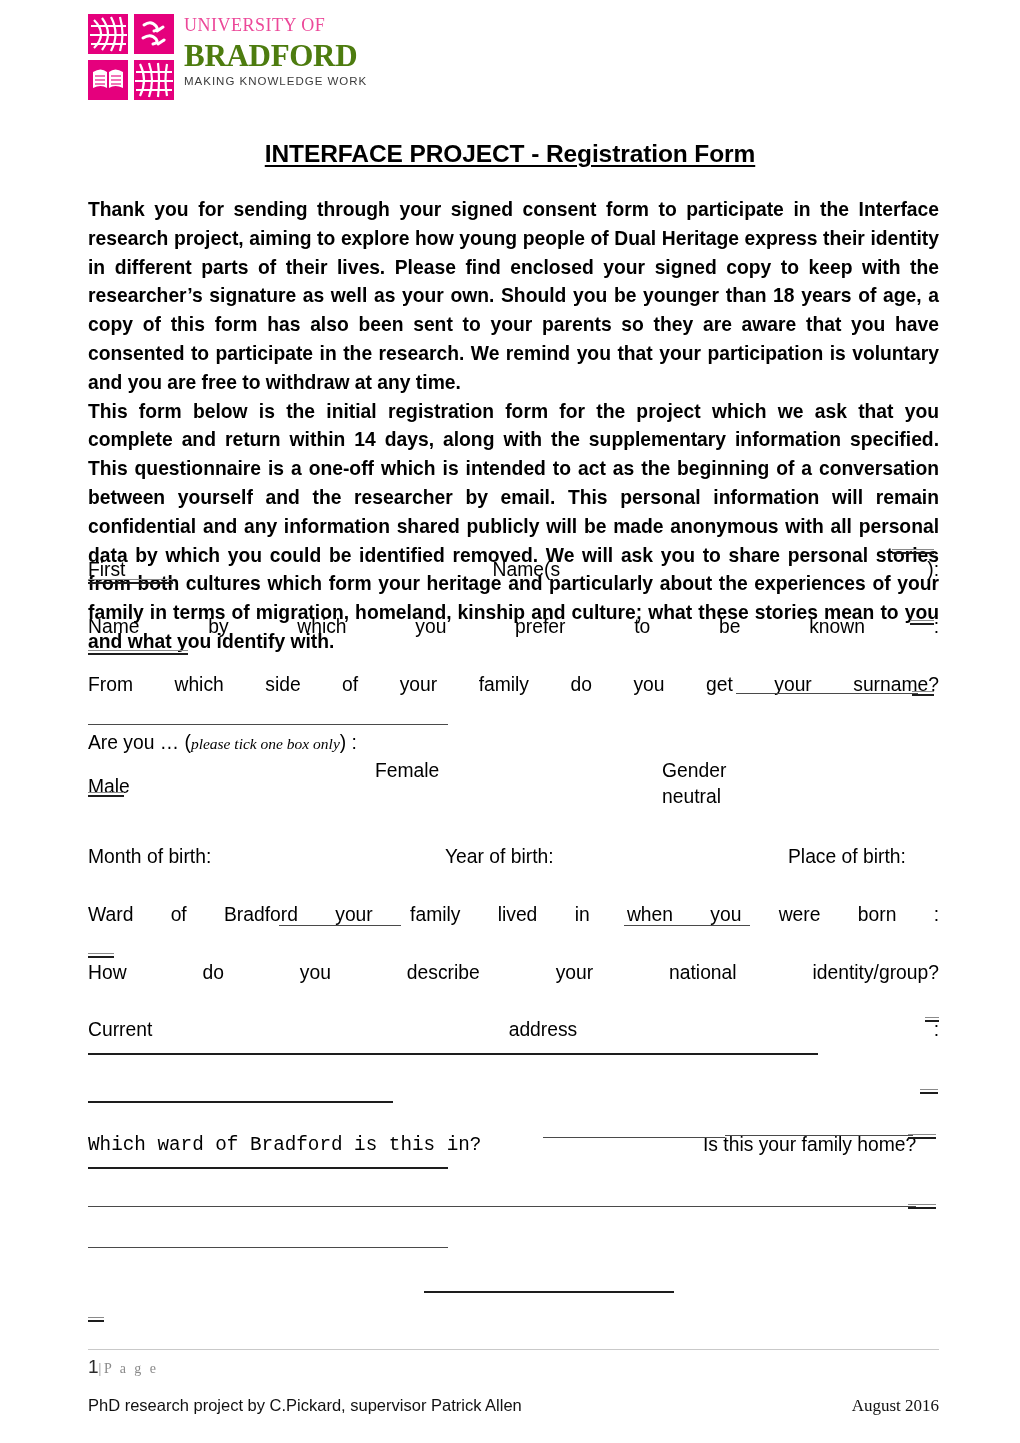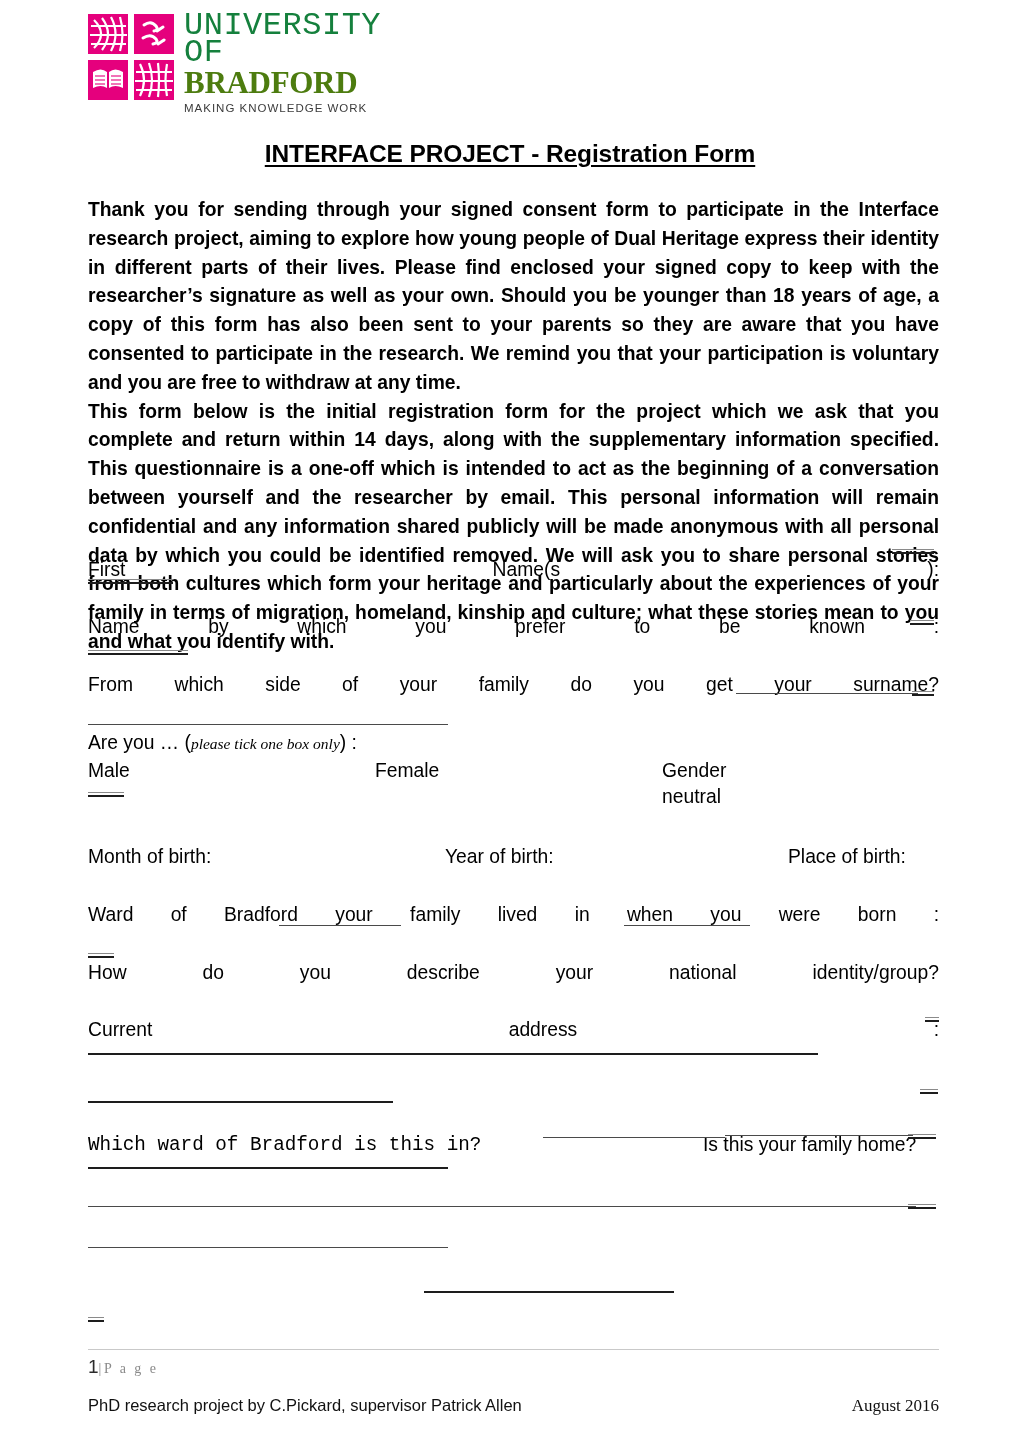--- a/index.html
+++ b/index.html
@@ -32,25 +32,25 @@
     width: 86px;
     height: 86px;
   }
   .logo-wordmark {
     position: absolute;
     left: 96px;
     top: 0px;
     width: 190px;
   }
   .wm-univ {
-    font-family: Liberation Mono, monospace;
-    font-size: 32px;
+    font-family: Liberation Serif, serif;
+    font-size: 18px;
     letter-spacing: 0.5px;
     line-height: 27px;
-    color: #15803d;
+    color: #ec4899;
     font-weight: 400;
   }
   .wm-brad {
     font-family: Liberation Serif, serif;
     font-size: 31px;
     line-height: 33px;
     letter-spacing: -0.3px;
     color: #4d7c0f;
     font-weight: bold;
   }
@@ -133,21 +133,21 @@
     font-family: "Liberation Serif", serif;
     font-style: italic;
     font-size: 15.5px;
   }
   .gender-row {
     position: relative;
     height: 56px;
     font-size: 19.3px;
     line-height: 26px;
   }
-  .g-male   { position: absolute; left: 0px;   top: 0; }
+  .g-male   { position: absolute; left: 0px;   top: 16px; }
   .g-female { position: absolute; left: 287px; top: 0; }
   .g-neutral{ position: absolute; left: 574px; top: 0; width: 120px; }
 
   
   .birth-row { position: relative; height: 29px; font-size: 19.3px; }
   .b-month { position: absolute; left: 0px;   top: 0; }
   .b-year  { position: absolute; left: 357px; top: 0; }
   .b-place { position: absolute; left: 700px; top: 0; }
 
   

